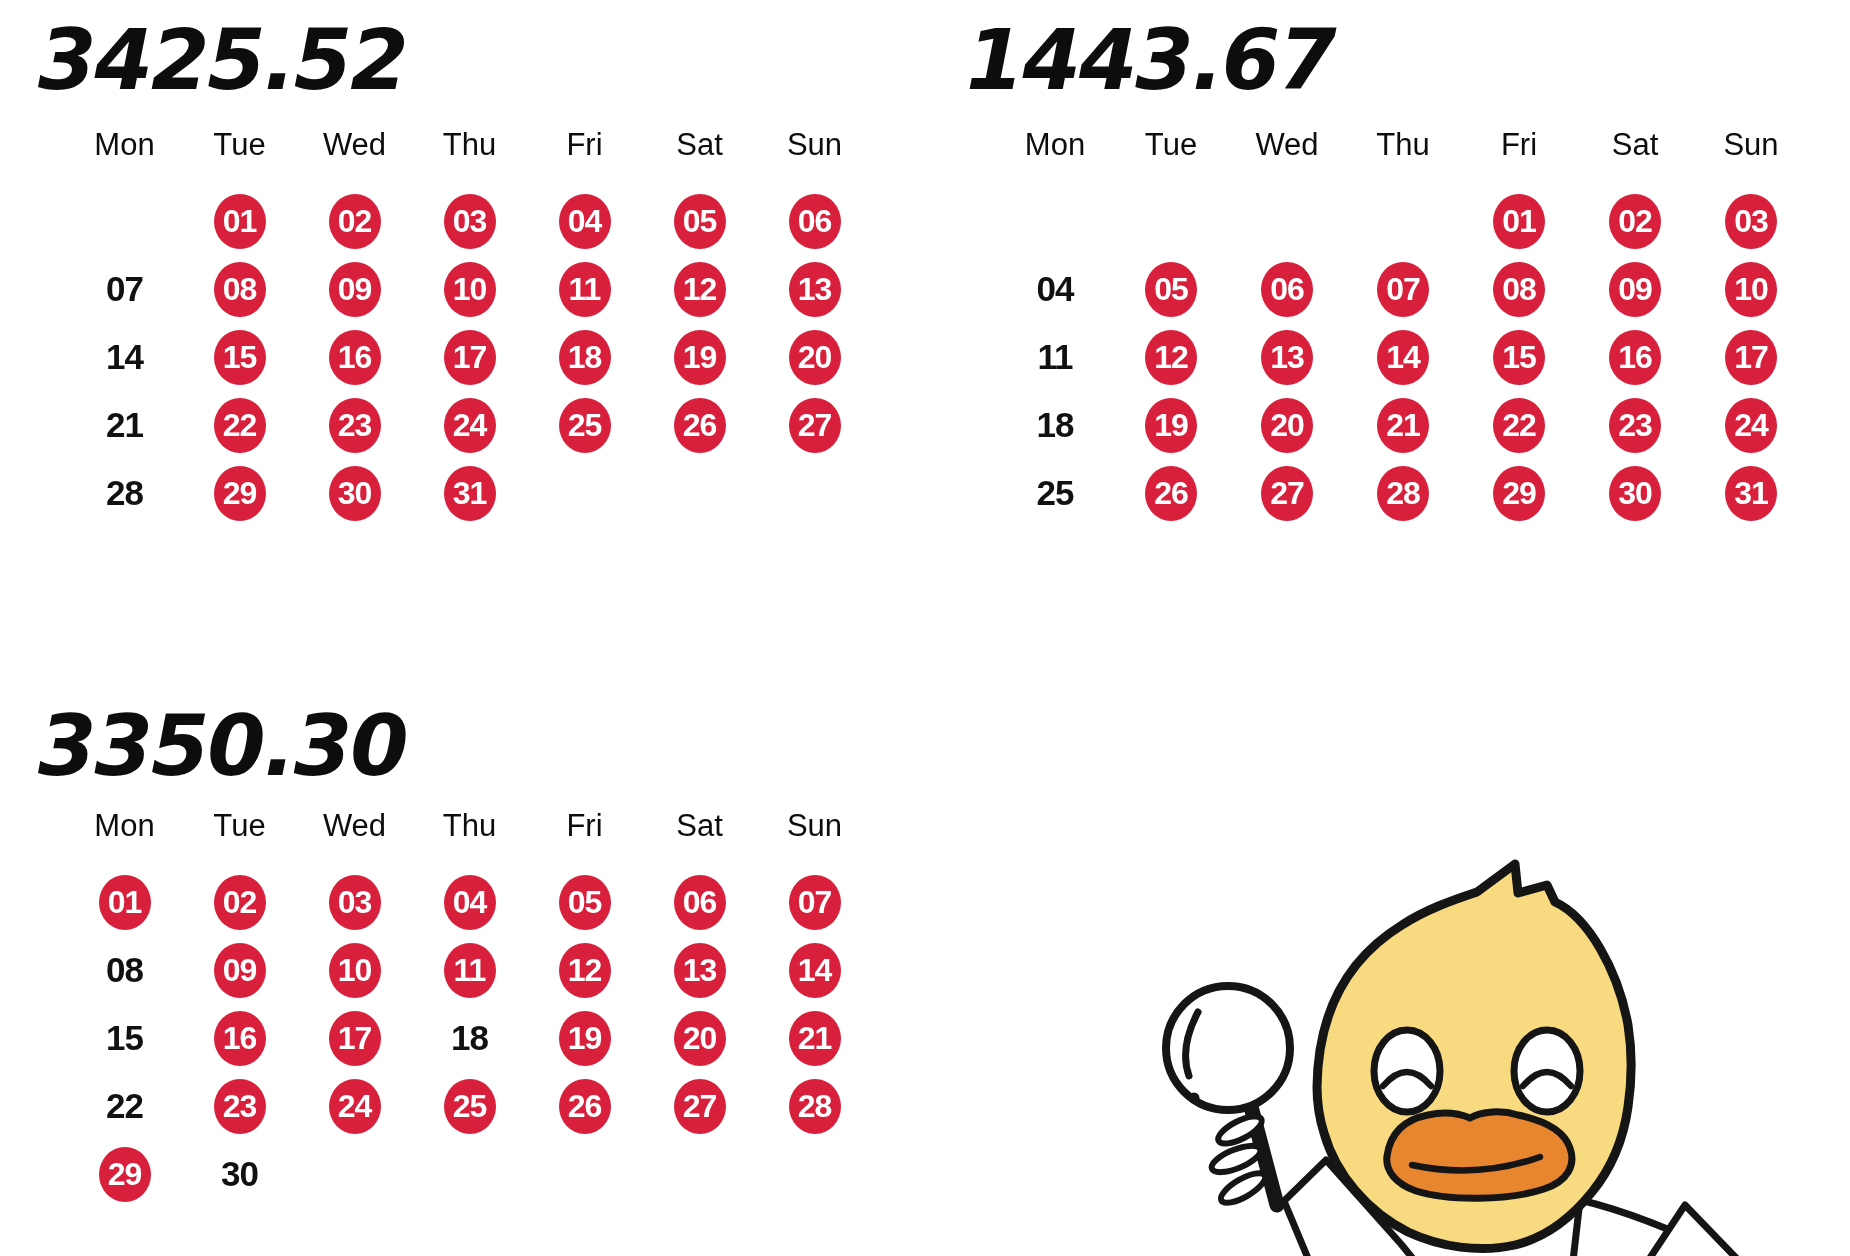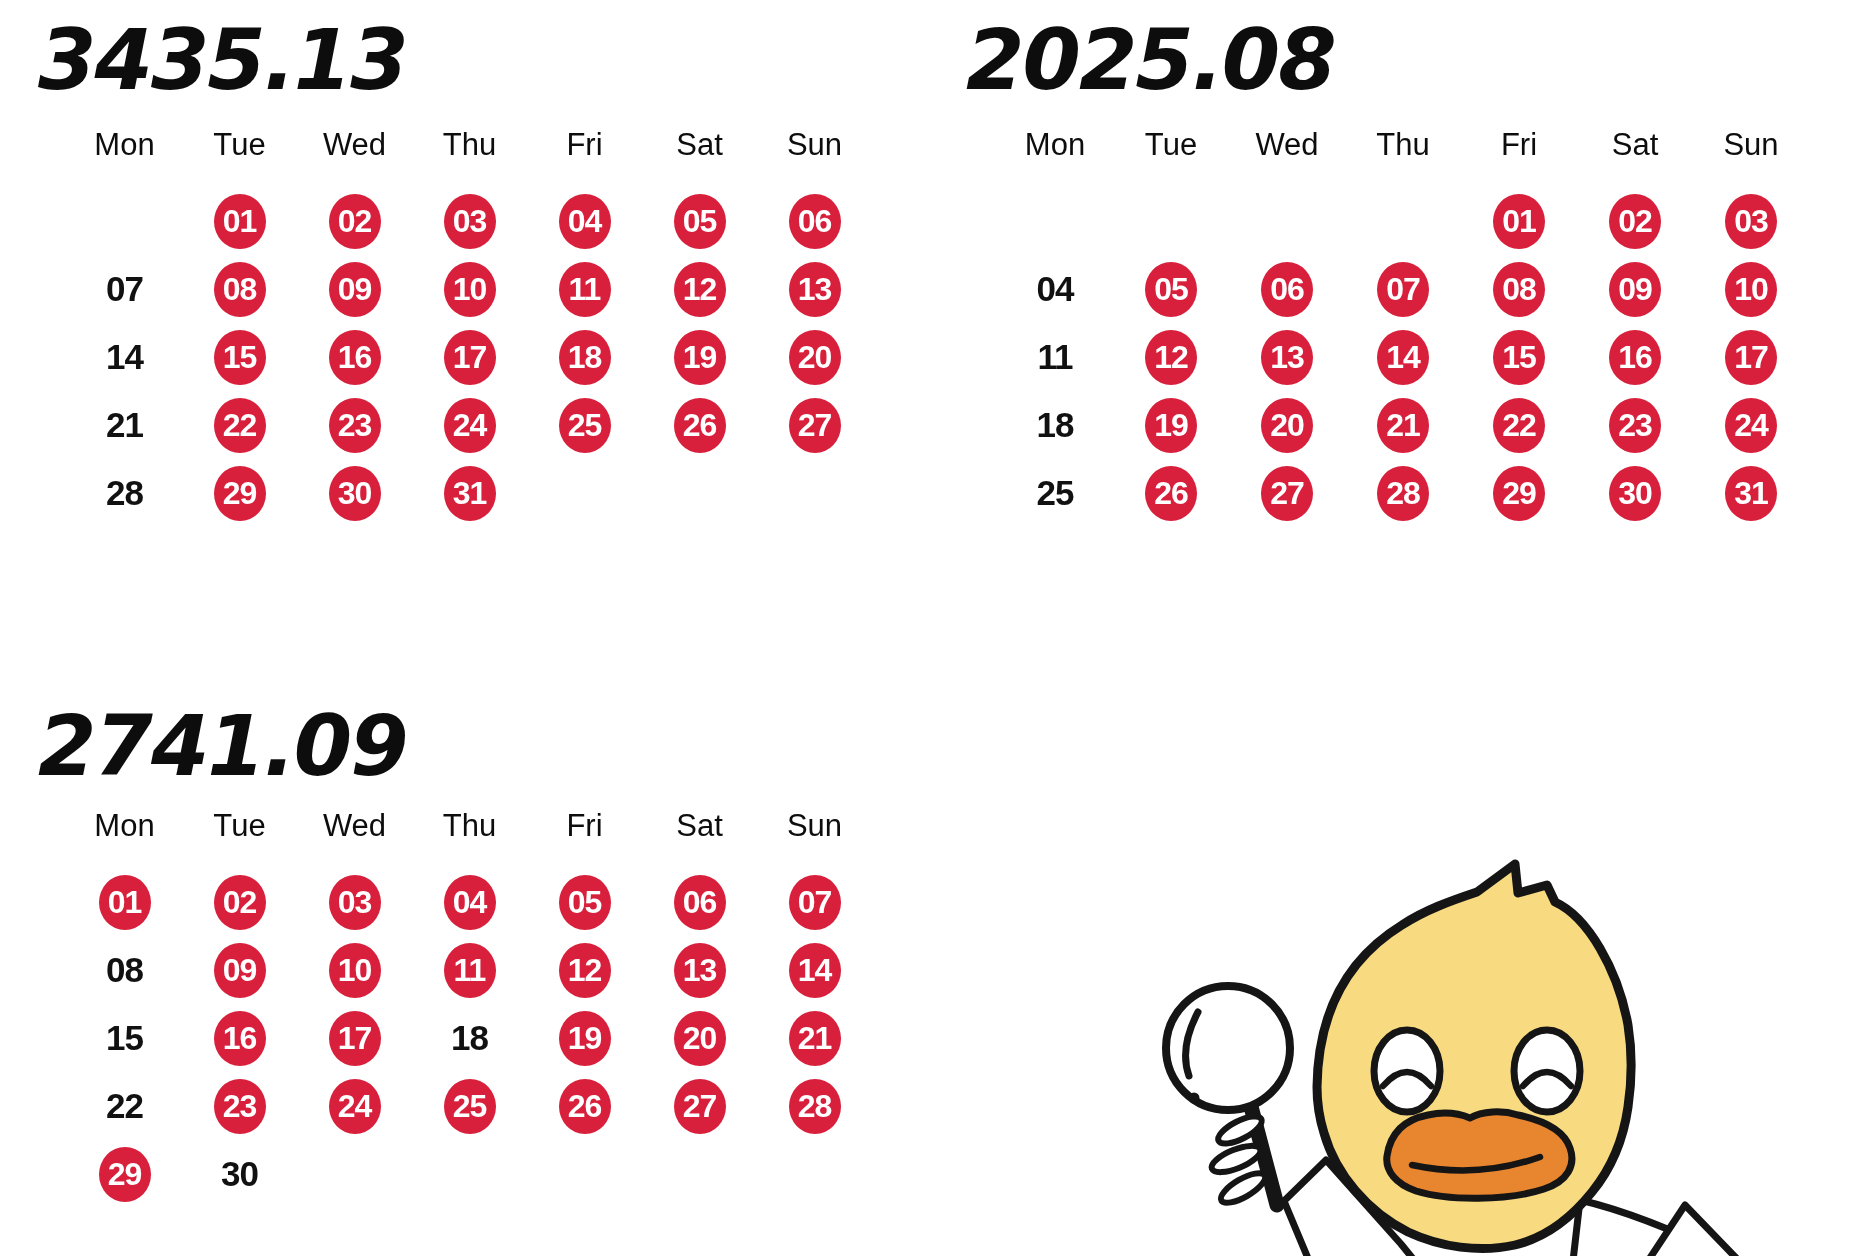--- a/index.html
+++ b/index.html
@@ -33,21 +33,21 @@
     width:52px;height:55px;border-radius:50%;
     background:var(--red,#D81F3B);color:#ffffff;
     display:flex;align-items:center;justify-content:center;
     font-weight:700;font-size:32px;letter-spacing:-1px;
   }
   #duck{position:absolute;left:1140px;top:855px;}
 </style>
 </head>
 <body style="--red: #D81F3B; --ink: #141414;">
 
-<h1 class="cal-title" style="left:38px;top:18px">3435.13</h1>
+<h1 class="cal-title" style="left:38px;top:18px">3425.52</h1>
 <div class="cal-grid" style="left:67px;top:117px">
     <div class="wd" style="grid-column: 1;">Mon</div>
     <div class="wd" style="grid-column: 2;">Tue</div>
     <div class="wd" style="grid-column: 3;">Wed</div>
     <div class="wd" style="grid-column: 4;">Thu</div>
     <div class="wd" style="grid-column: 5;">Fri</div>
     <div class="wd" style="grid-column: 6;">Sat</div>
     <div class="wd" style="grid-column: 7;">Sun</div>
     <div class="cell" style="grid-area: 3 / 1;"></div>
     <div class="cell" style="grid-area: 3 / 2;">
@@ -141,21 +141,21 @@
       <span class="circle">30</span>
     </div>
     <div class="cell" style="grid-area: 7 / 4;">
       <span class="circle">31</span>
     </div>
     <div class="cell" style="grid-area: 7 / 5;"></div>
     <div class="cell" style="grid-area: 7 / 6;"></div>
     <div class="cell" style="grid-area: 7 / 7;"></div>
   </div>
 
-<h1 class="cal-title" style="left:966px;top:18px">2025.08</h1>
+<h1 class="cal-title" style="left:966px;top:18px">1443.67</h1>
 <div class="cal-grid wide" style="left:997px;top:117px">
     <div class="wd" style="grid-column: 1;">Mon</div>
     <div class="wd" style="grid-column: 2;">Tue</div>
     <div class="wd" style="grid-column: 3;">Wed</div>
     <div class="wd" style="grid-column: 4;">Thu</div>
     <div class="wd" style="grid-column: 5;">Fri</div>
     <div class="wd" style="grid-column: 6;">Sat</div>
     <div class="wd" style="grid-column: 7;">Sun</div>
     <div class="cell" style="grid-area: 3 / 1;"></div>
     <div class="cell" style="grid-area: 3 / 2;"></div>
@@ -249,21 +249,21 @@
       <span class="circle">29</span>
     </div>
     <div class="cell" style="grid-area: 7 / 6;">
       <span class="circle">30</span>
     </div>
     <div class="cell" style="grid-area: 7 / 7;">
       <span class="circle">31</span>
     </div>
   </div>
 
-<h1 class="cal-title" style="left:38px;top:704px">2741.09</h1>
+<h1 class="cal-title" style="left:38px;top:704px">3350.30</h1>
 <div class="cal-grid" style="left:67px;top:798px">
     <div class="wd" style="grid-column: 1;">Mon</div>
     <div class="wd" style="grid-column: 2;">Tue</div>
     <div class="wd" style="grid-column: 3;">Wed</div>
     <div class="wd" style="grid-column: 4;">Thu</div>
     <div class="wd" style="grid-column: 5;">Fri</div>
     <div class="wd" style="grid-column: 6;">Sat</div>
     <div class="wd" style="grid-column: 7;">Sun</div>
     <div class="cell" style="grid-area: 3 / 1;">
       <span class="circle">01</span>

